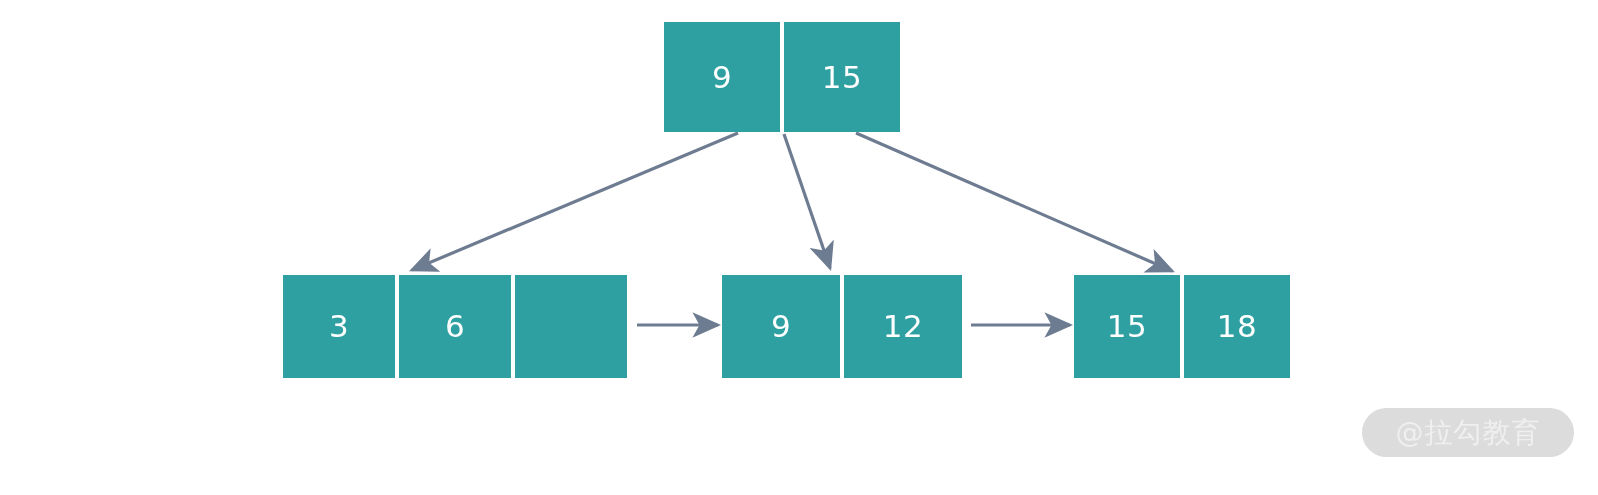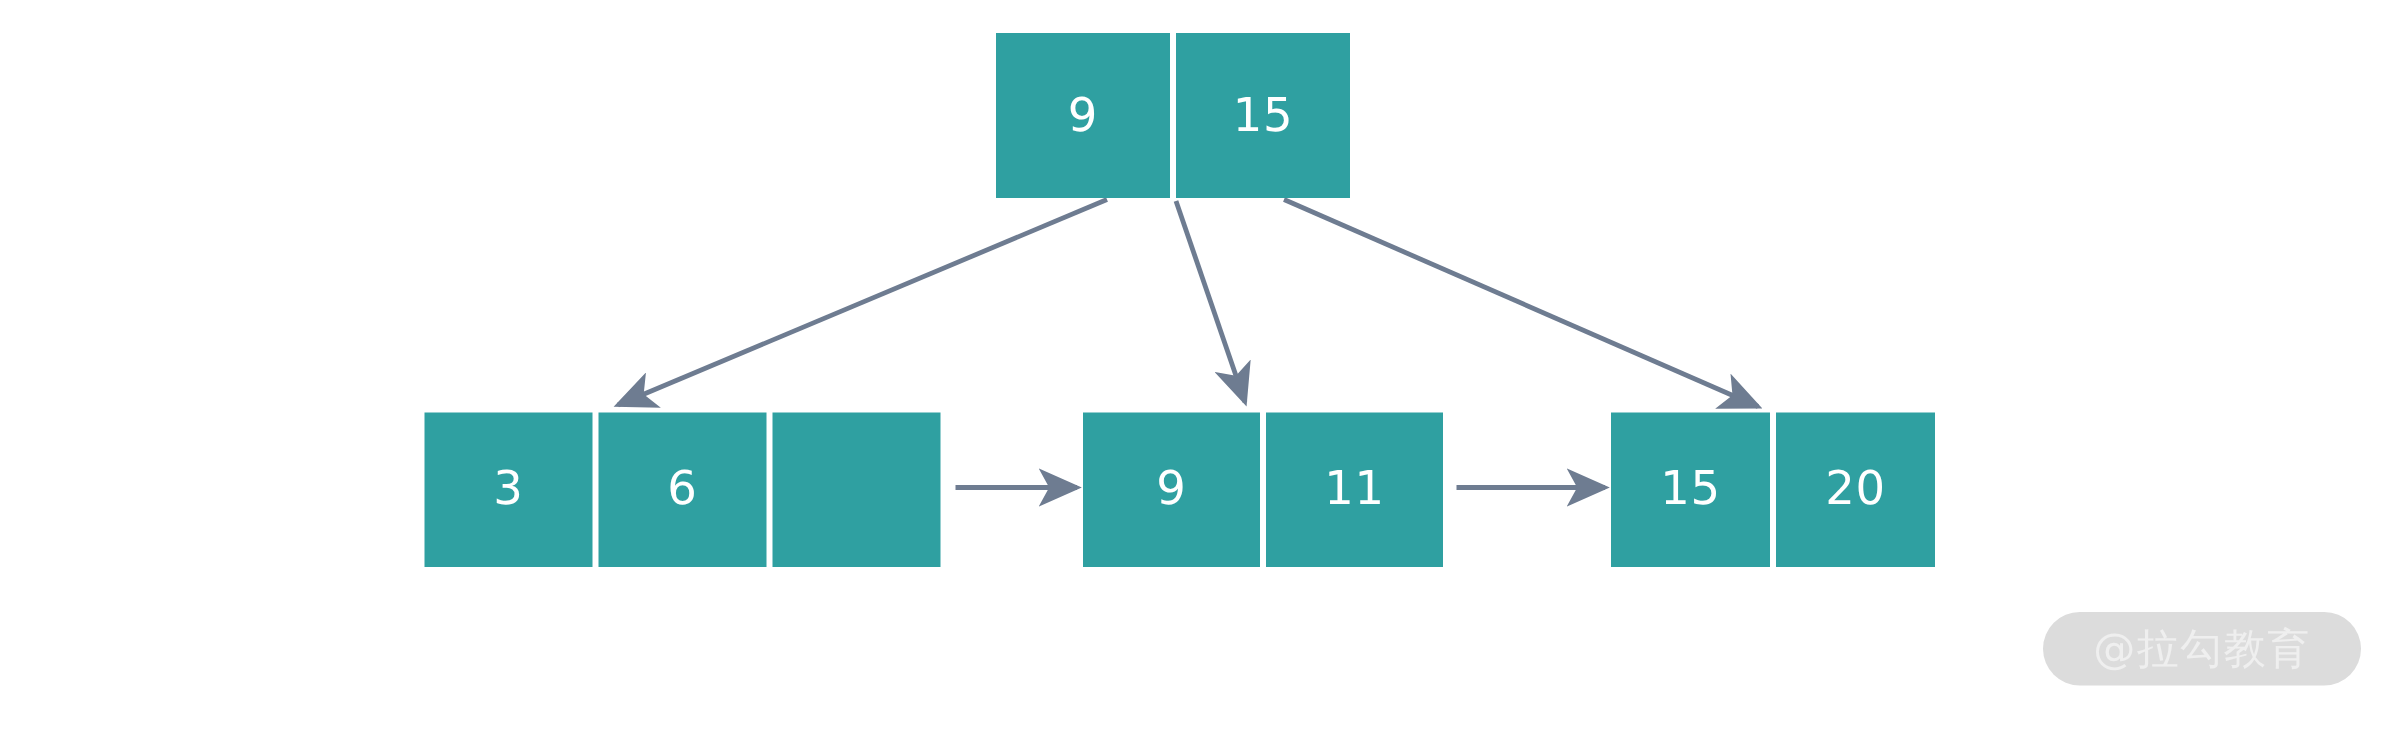--- a/index.html
+++ b/index.html
@@ -156,25 +156,25 @@
   </div>
 
   <div class="node leaf-node" id="node-leaf-1">
     <div class="cell">3</div>
     <div class="cell">6</div>
     <div class="cell empty"></div>
   </div>
 
   <div class="node leaf-node" id="node-leaf-2">
     <div class="cell">9</div>
-    <div class="cell">11</div>
+    <div class="cell">12</div>
   </div>
 
   <div class="node leaf-node" id="node-leaf-3">
     <div class="cell">15</div>
-    <div class="cell">20</div>
+    <div class="cell">18</div>
   </div>
 
   <div id="watermark">
     <span id="watermark-text">@拉勾教育</span>
   </div>
 
 </div>
 
 </body></html>

